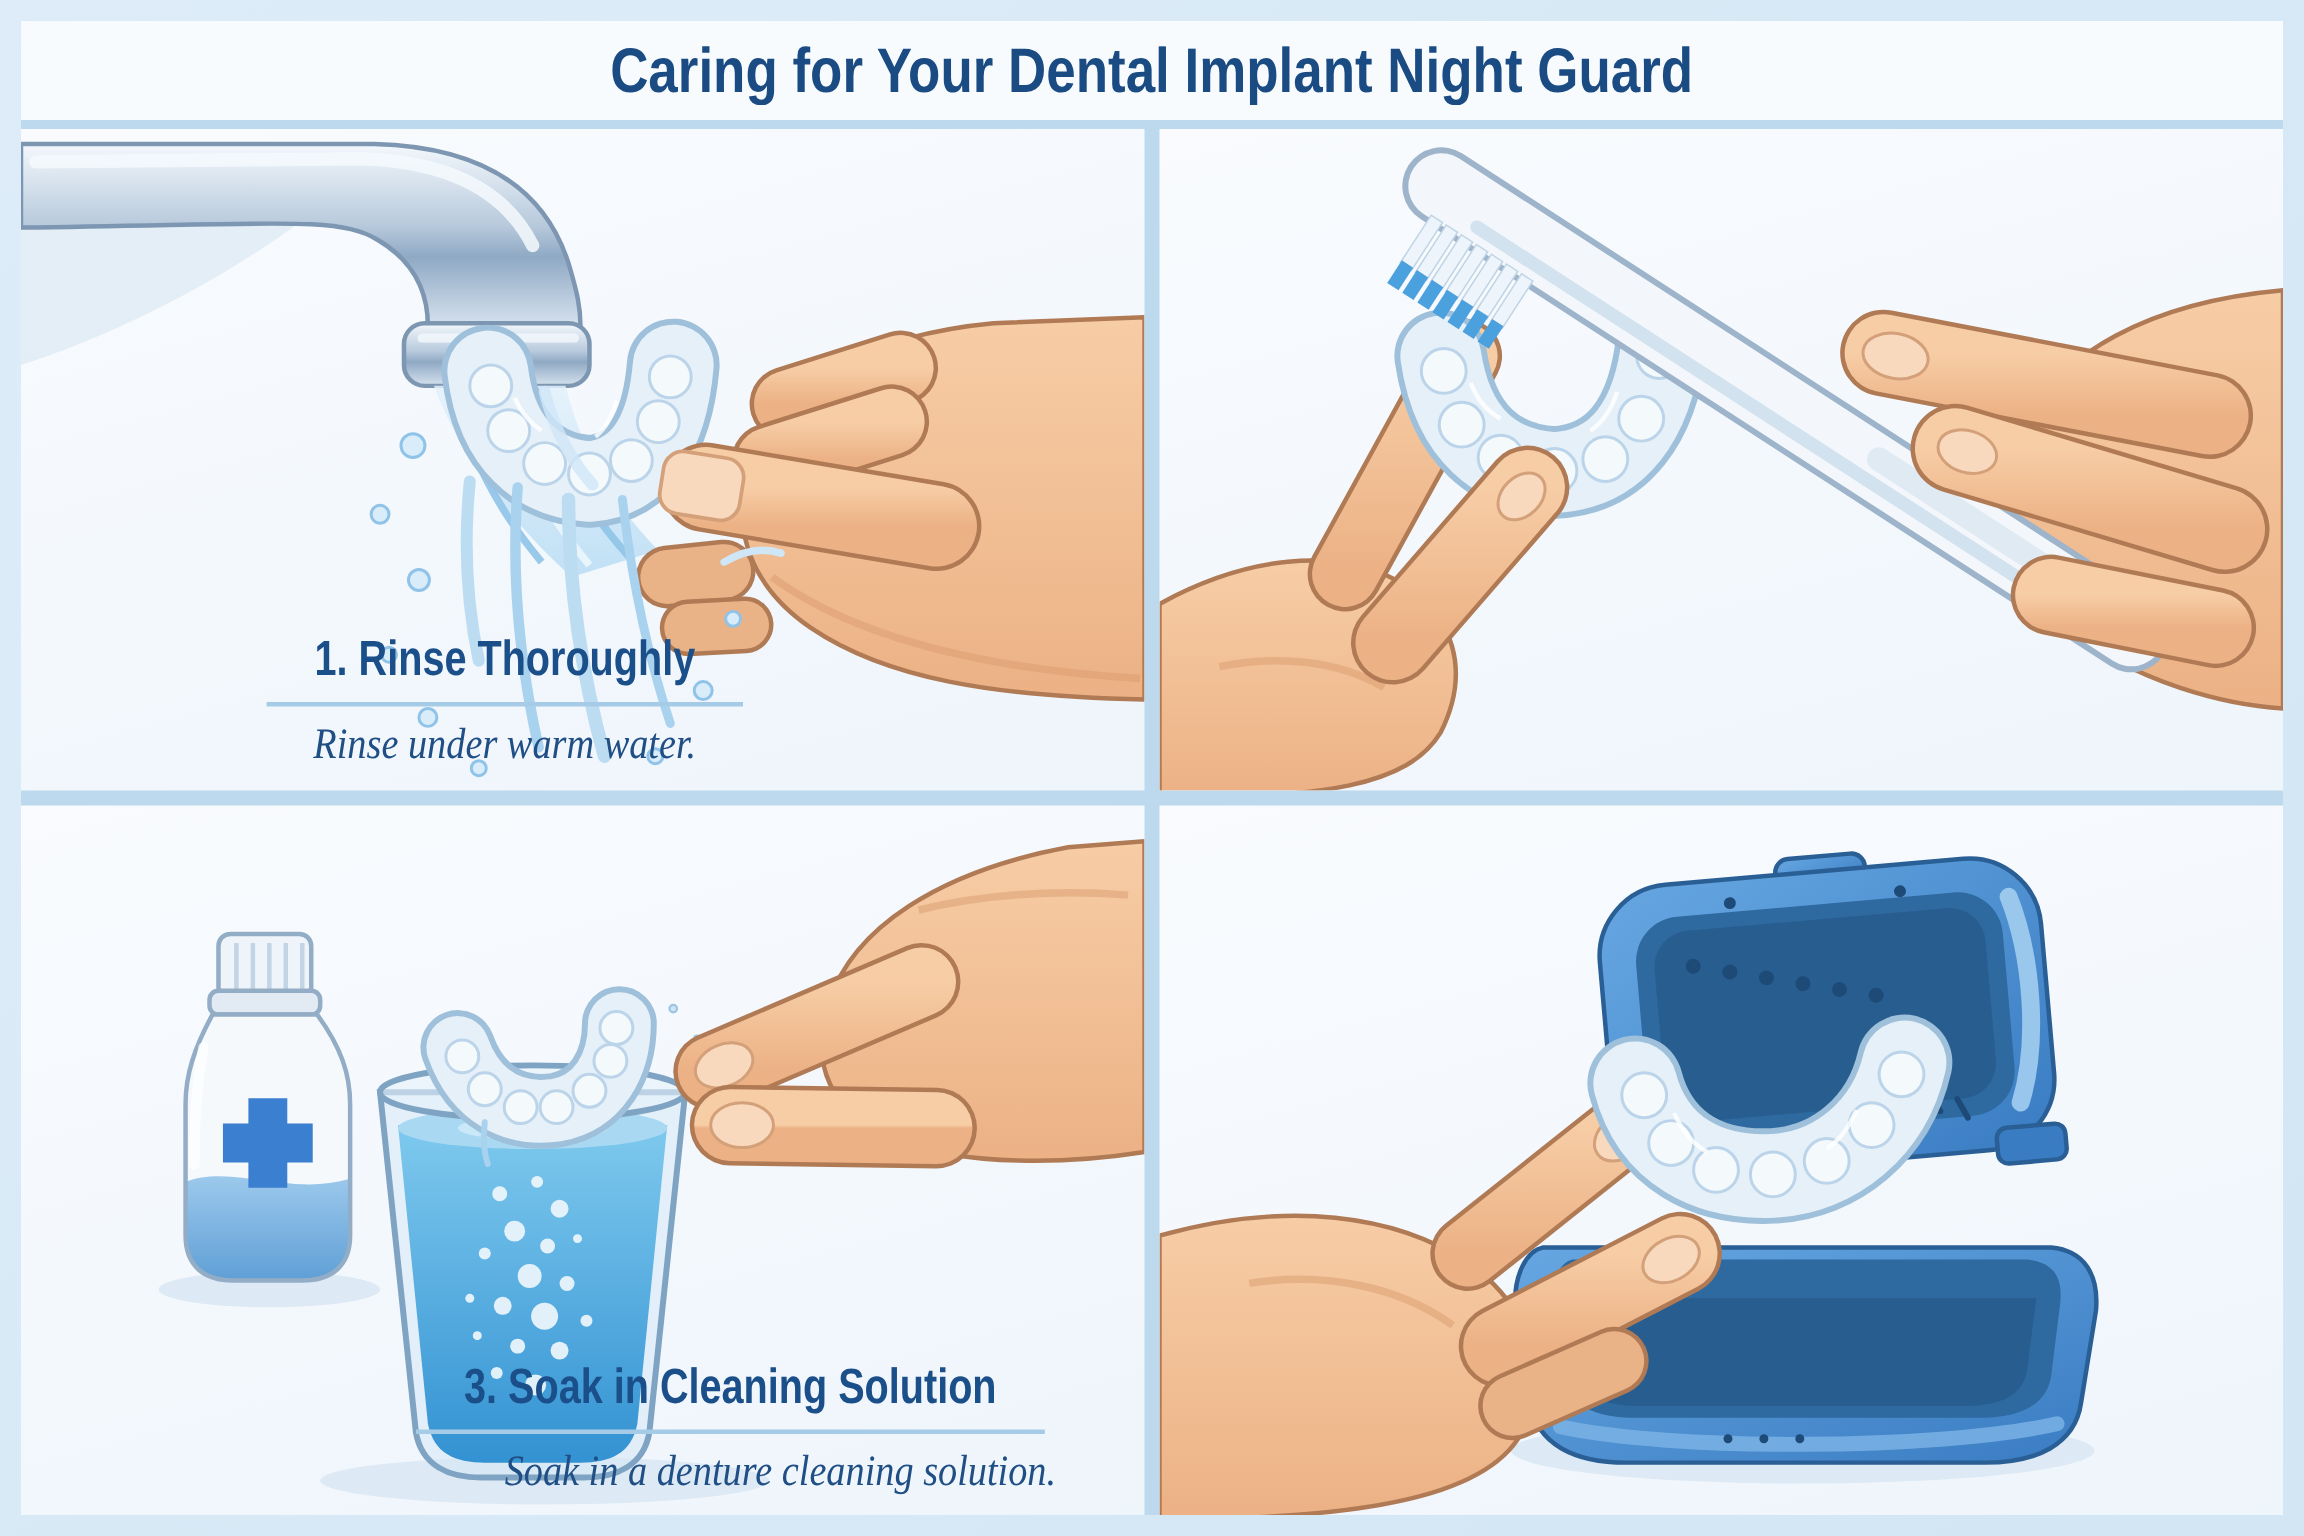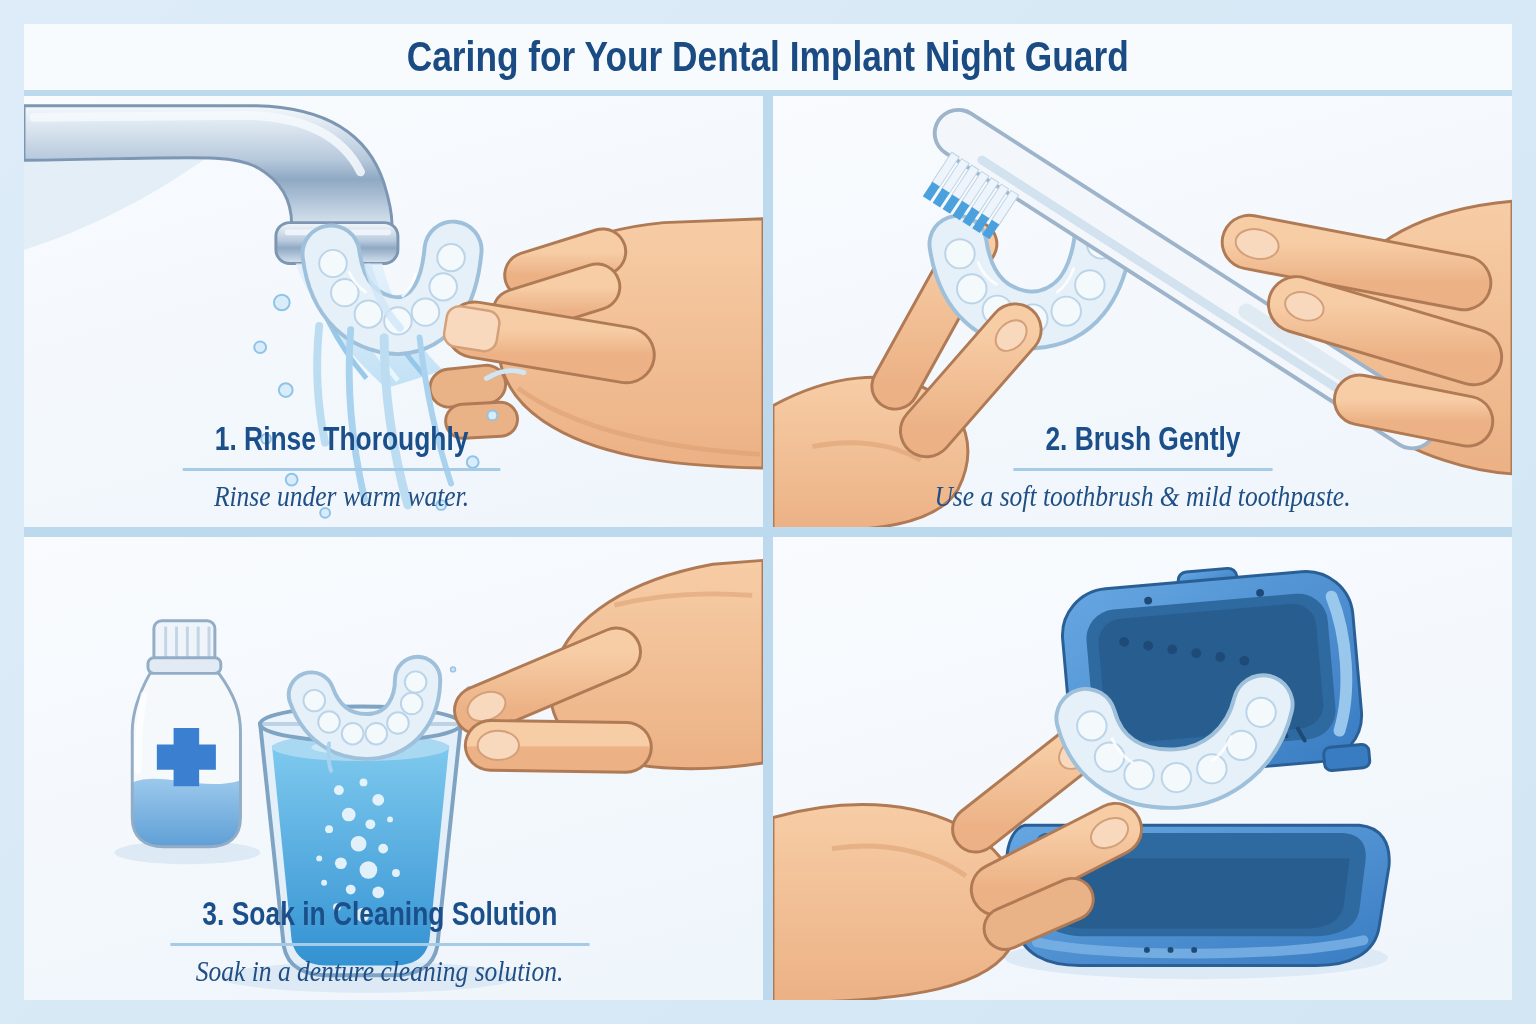--- a/index.html
+++ b/index.html
@@ -3,21 +3,21 @@
 <meta charset="utf-8">
 <style>
   html,body{margin:0;padding:0;}
   body{
     width:1536px;height:1024px;overflow:hidden;
     background:#d8e9f5;
     font-family:"Liberation Sans", sans-serif;
   }
   .frame{
     box-sizing:border-box;width:1536px;height:1024px;
-    padding:24px;
+    padding:14px;
     background:linear-gradient(135deg,#ddecf8 0%,#d2e6f4 100%);
   }
   .inner{
     width:100%;height:100%;
     display:flex;flex-direction:column;
     background:#f8fbfe;
   }
   .titlebar{
     flex:none;height:66px;
     background:#f8fbfe;
@@ -52,21 +52,21 @@
     transform:scaleX(.8);transform-origin:center bottom;
   }
   .caption p{
     margin:9px 0 0;display:inline-block;
     font-family:"Liberation Serif", serif;font-style:italic;
     font-size:29px;color:#204f85;white-space:nowrap;
     transform:scaleX(.88);transform-origin:center top;
   }
   .caption p{display:block;}
   .p1 .caption{transform:translateX(-52px);}
-  .p3 .caption{transform:translateX(-14px);bottom:12px;}
+  .p3 .caption{transform:translateX(-14px);bottom:12px;text-align:right;}
   .p4 .caption{transform:translateX(-30px);bottom:12px;}
 </style>
 </head>
 <body>
 
 <svg width="0" height="0" style="position:absolute" aria-hidden="true">
   <defs>
     <linearGradient id="chrome" x1="0" y1="0" x2="0" y2="1">
       <stop offset="0" stop-color="#f3f8fc"></stop>
         <stop offset=".45" stop-color="#b7c9dc"></stop>
@@ -240,24 +240,20 @@
             <path d="M702,192 L484,150" stroke="#b07a55" stroke-width="58" stroke-linecap="round"></path>
             <path d="M702,192 L484,150" stroke="url(#skin)" stroke-width="52" stroke-linecap="round"></path>
             <ellipse cx="492" cy="152" rx="22" ry="15" transform="rotate(11 492 152)" fill="#f9d9bd" stroke="#d3a079" stroke-width="2"></ellipse>
             <path d="M712,268 L532,214" stroke="#b07a55" stroke-width="60" stroke-linecap="round"></path>
             <path d="M712,268 L532,214" stroke="url(#skin)" stroke-width="54" stroke-linecap="round"></path>
             <ellipse cx="540" cy="216" rx="20" ry="14" transform="rotate(17 540 216)" fill="#f9d9bd" stroke="#d3a079" stroke-width="2"></ellipse>
             <path d="M706,334 L596,312" stroke="#b07a55" stroke-width="54" stroke-linecap="round"></path>
             <path d="M706,334 L596,312" stroke="url(#skin)" stroke-width="48" stroke-linecap="round"></path>
           </g>
         </svg>
-        <div class="caption">
-          <h2>2. Brush Gently</h2>
-          <p>Use a soft toothbrush &amp; mild toothpaste.</p>
-        </div>
       </section>
 
       <section class="panel p3">
         <svg viewBox="0 0 751 475" preserveAspectRatio="none">
           <g>
             <ellipse cx="166" cy="324" rx="74" ry="12" fill="#dde9f4"></ellipse>
             <rect x="132" y="86" width="62" height="44" rx="8" fill="#eef4fa" stroke="#93adc6" stroke-width="3"></rect>
             <g stroke="#c3d4e4" stroke-width="3">
               <line x1="144" y1="92" x2="144" y2="124"></line>
                 <line x1="155" y1="92" x2="155" y2="124"></line>

